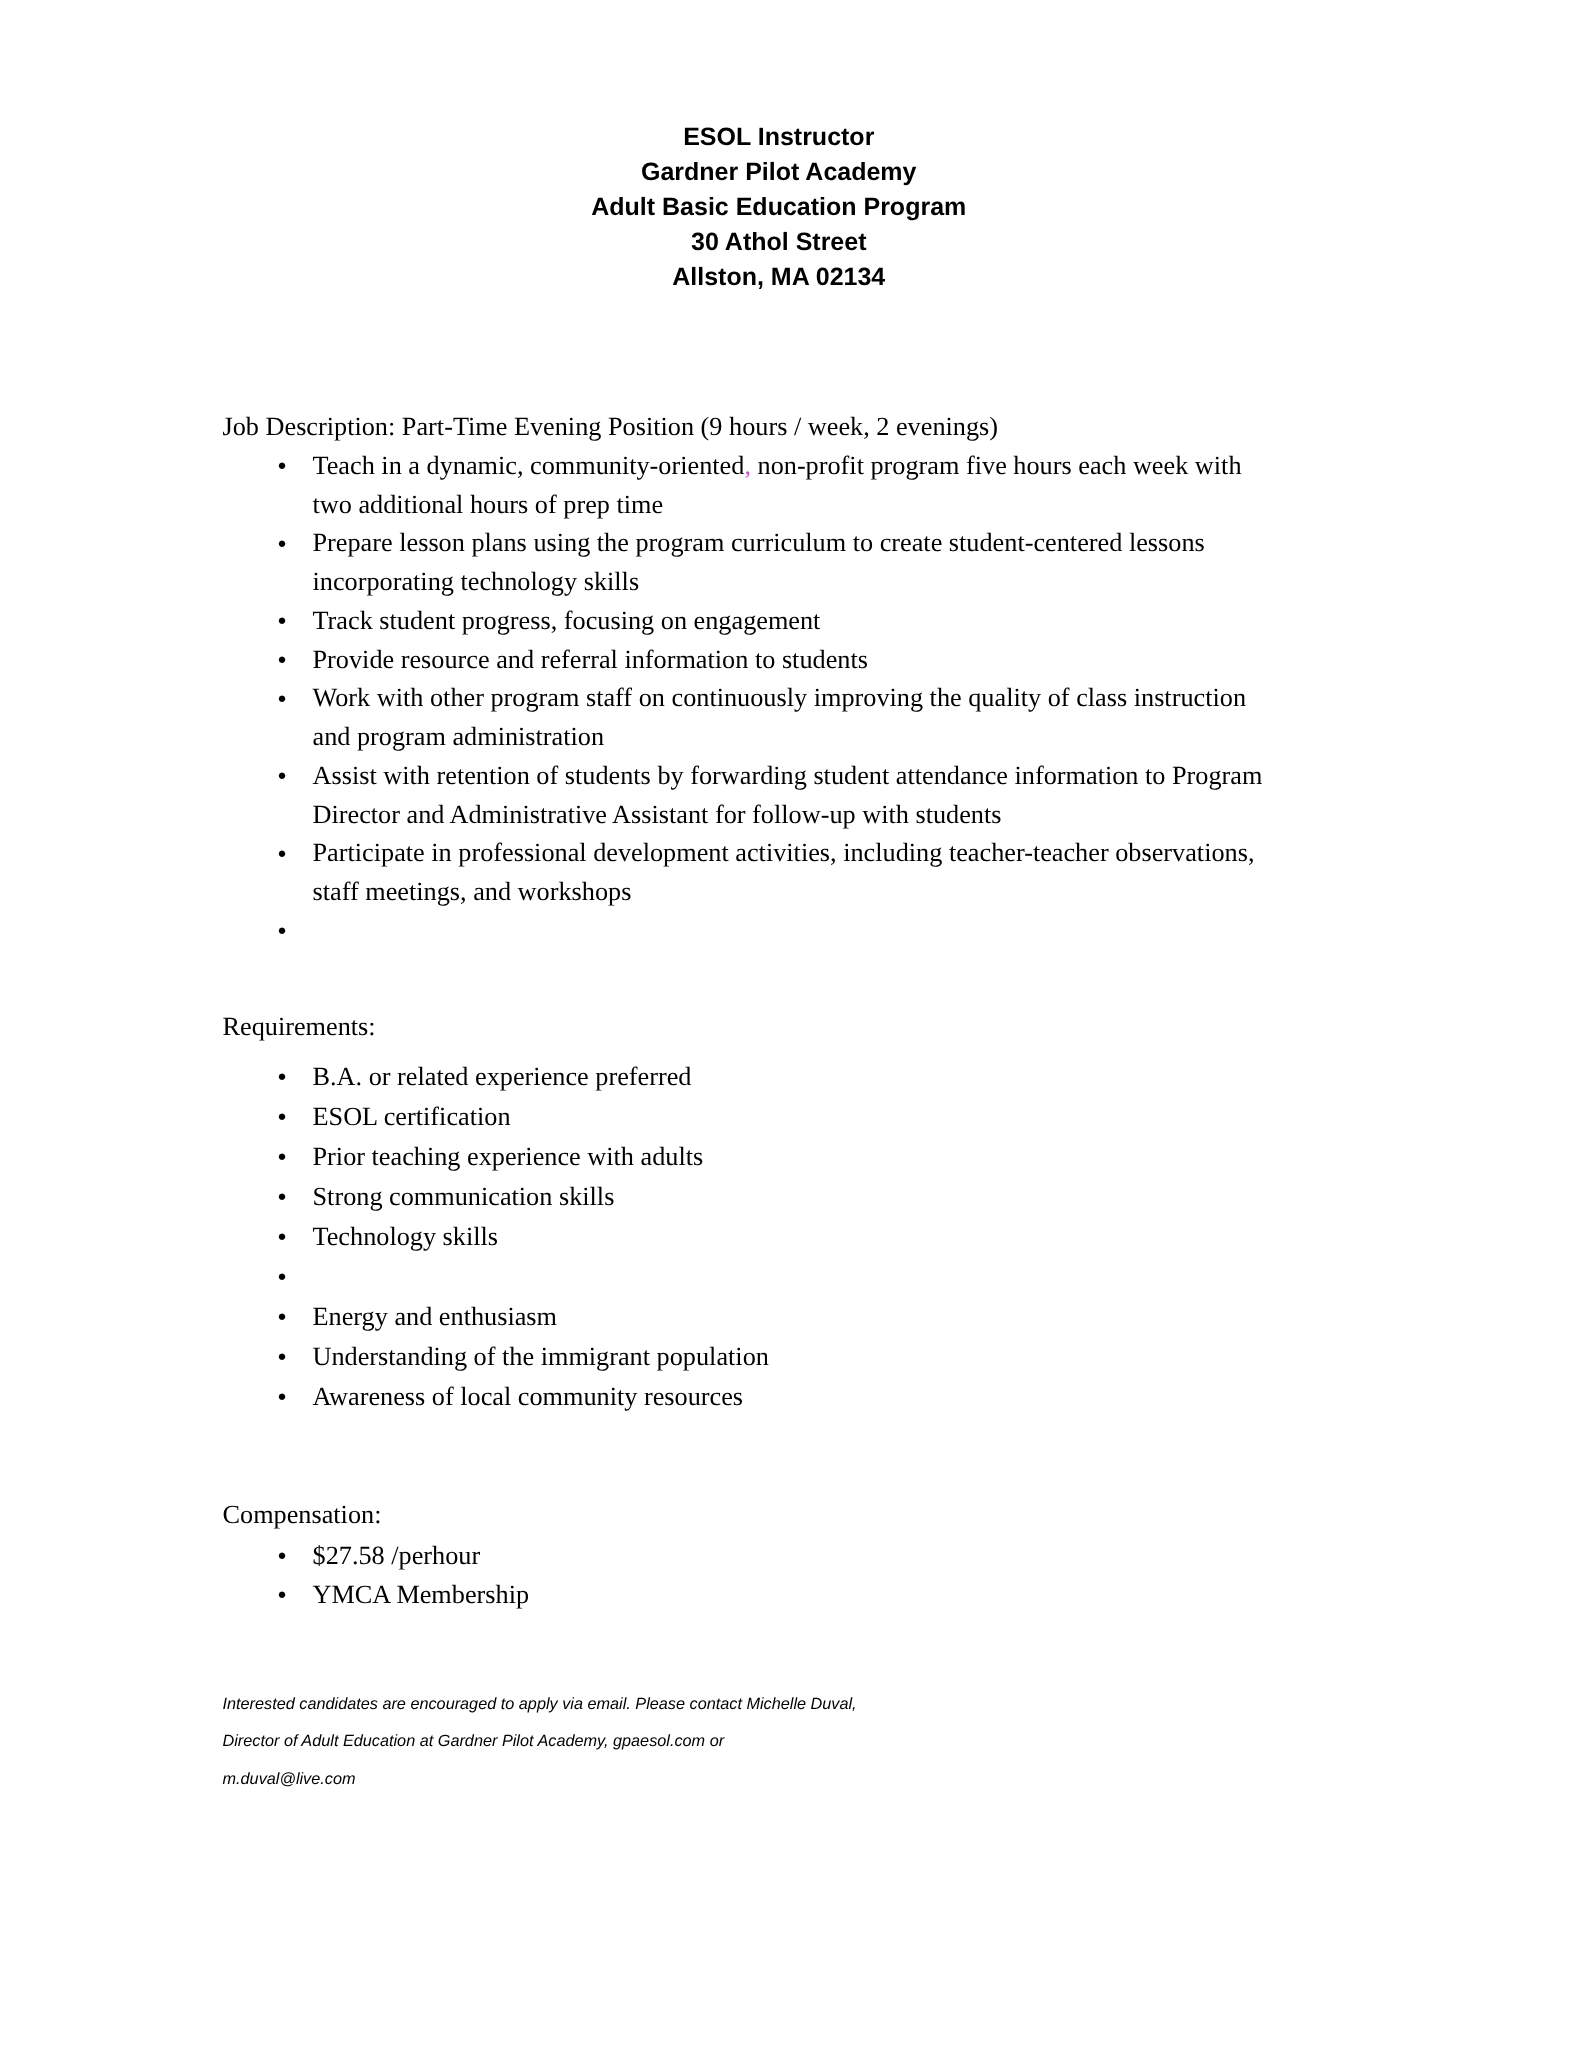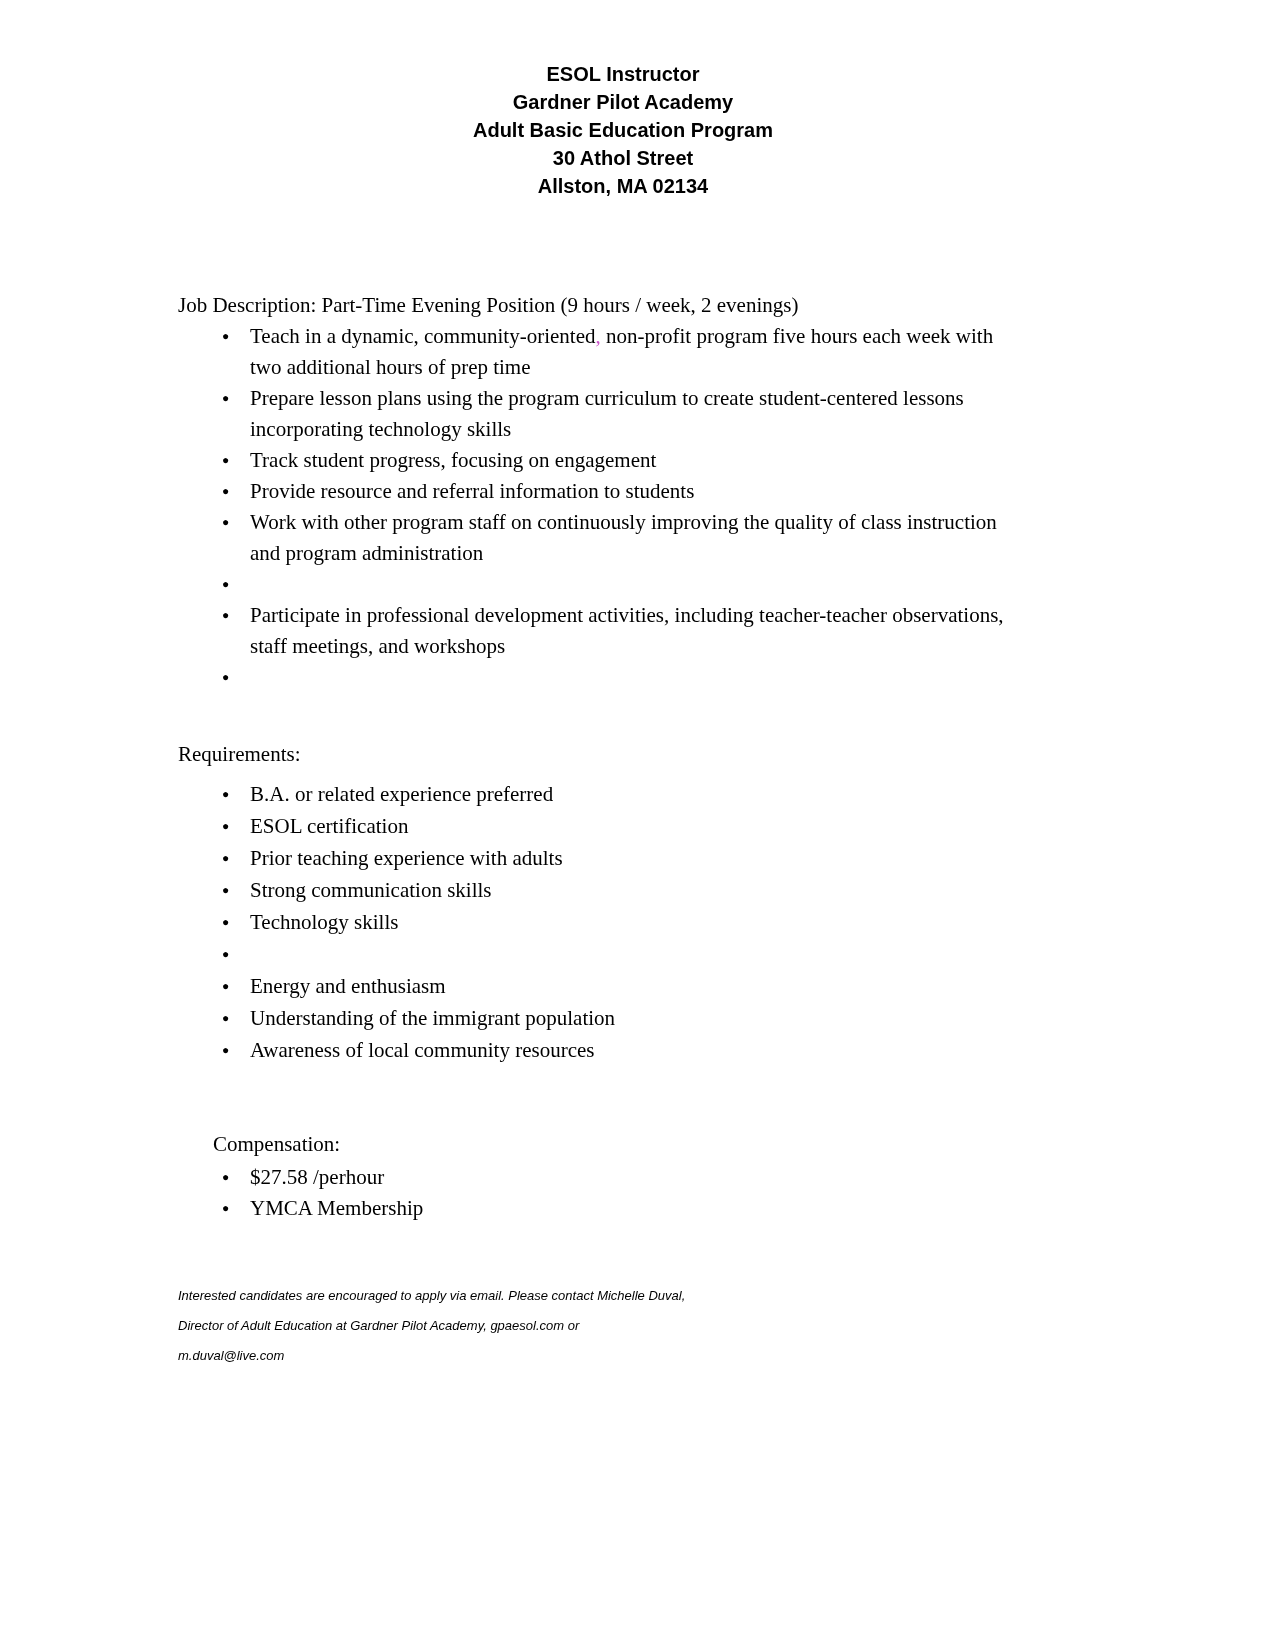--- a/index.html
+++ b/index.html
@@ -11,21 +11,21 @@
     position: relative;
     width: 1275px;
     height: 1650px;
     background: #ffffff;
     color: #000000;
     overflow: hidden;
   }
   .content {
     margin-left: 178px;
     width: 890px;
-    padding-top: 60px;
+    padding-top: 96px;
   }
   .doc-header {
     text-align: center;
     font-family: "Liberation Sans", sans-serif;
     font-weight: 700;
     font-size: 20px;
     line-height: 28px;
   }
   .serif {
     font-family: "Liberation Serif", serif;
@@ -59,21 +59,20 @@
   }
   #requirements-list {
     margin-top: 8px;
   }
   #requirements-list li,
   #requirements-list .bullet-dot {
     line-height: 32px;
   }
   #compensation-title {
     margin-top: 63px;
-    margin-left: 35px;
   }
   #compensation-list {
     margin-top: 2px;
   }
   .closing {
     margin-top: 57px;
     font-family: "Liberation Sans", sans-serif;
     font-style: italic;
     font-size: 13px;
     line-height: 30px;
@@ -113,20 +112,21 @@
         <li>
           <span class="bullet-dot">●</span>
           <span class="bullet-text">Provide resource and referral information to students</span>
         </li>
         <li>
           <span class="bullet-dot">●</span>
           <span class="bullet-text">Work with other program staff on continuously improving the quality of class instruction and program administration</span>
         </li>
         <li>
           <span class="bullet-dot">●</span>
+          <span class="bullet-text">Assist with retention of students by forwarding student attendance information to Program Director and Administrative Assistant for follow-up with students</span>
         </li>
         <li>
           <span class="bullet-dot">●</span>
           <span class="bullet-text">Participate in professional development activities, including teacher-teacher observations, staff meetings, and workshops</span>
         </li>
         <li>
           <span class="bullet-dot">●</span>
         </li>
       </ul>
 

